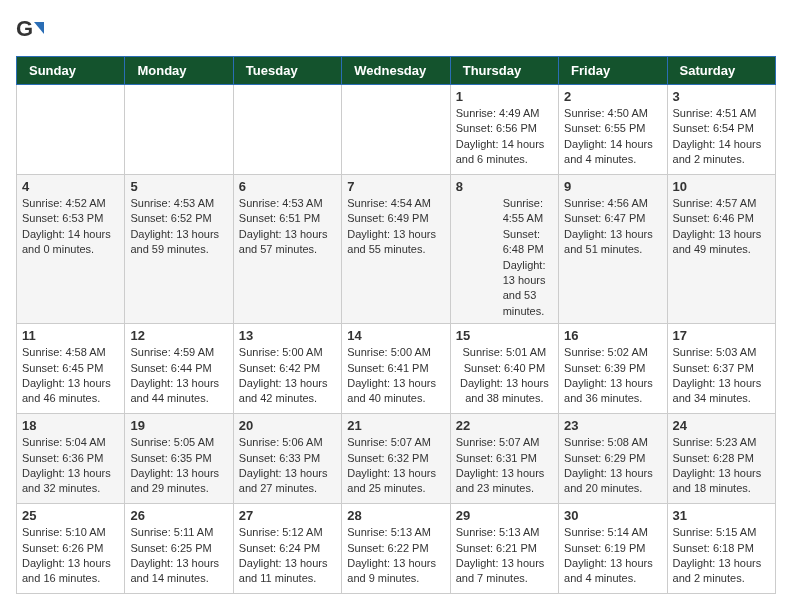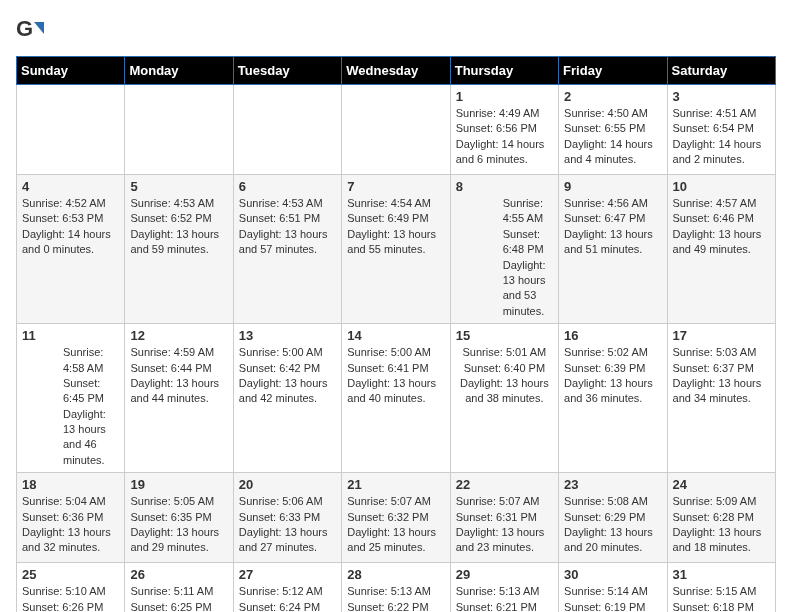--- a/index.html
+++ b/index.html
@@ -45,23 +45,23 @@
     .location {
       font-size: 15px;
       color: #555;
     }
     table {
       width: 100%;
       border-collapse: collapse;
       table-layout: fixed;
     }
     thead th {
-      background-color: #000000;
+      background-color: #14532d;
       color: #fff;
-      padding: 6px 4px;
+      padding: 6px 12px;
       font-size: 13px;
       text-align: left;
       border: 1px solid #2a6db5;
     }
     tbody td {
       border: 1px solid #ccc;
       vertical-align: top;
       padding: 4px 5px;
       height: 90px;
       font-size: 11px;
@@ -193,21 +193,21 @@
           <span class="day-num">10</span>
           <div class="cell-text" style="white-space: pre-line;">Sunrise: 4:57 AM
 Sunset: 6:46 PM
 Daylight: 13 hours
 and 49 minutes.</div>
         </td>
       </tr>
       <tr>
         <td>
           <span class="day-num">11</span>
-          <div class="cell-text" style="white-space: pre-line; margin-left: 41px;">Sunrise: 4:58 AM
+          <div class="cell-text" style="white-space: pre-line;">Sunrise: 4:58 AM
 Sunset: 6:45 PM
 Daylight: 13 hours
 and 46 minutes.</div>
         </td>
         <td>
           <span class="day-num">12</span>
           <div class="cell-text" style="white-space: pre-line;">Sunrise: 4:59 AM
 Sunset: 6:44 PM
 Daylight: 13 hours
 and 44 minutes.</div>
@@ -286,21 +286,21 @@
         </td>
         <td>
           <span class="day-num">23</span>
           <div class="cell-text" style="white-space: pre-line;">Sunrise: 5:08 AM
 Sunset: 6:29 PM
 Daylight: 13 hours
 and 20 minutes.</div>
         </td>
         <td>
           <span class="day-num">24</span>
-          <div class="cell-text" style="white-space: pre-line;">Sunrise: 5:09 AM
+          <div class="cell-text" style="white-space: pre-line;">Sunrise: 5:23 AM
 Sunset: 6:28 PM
 Daylight: 13 hours
 and 18 minutes.</div>
         </td>
       </tr>
       <tr>
         <td>
           <span class="day-num">25</span>
           <div class="cell-text" style="white-space: pre-line;">Sunrise: 5:10 AM
 Sunset: 6:26 PM

